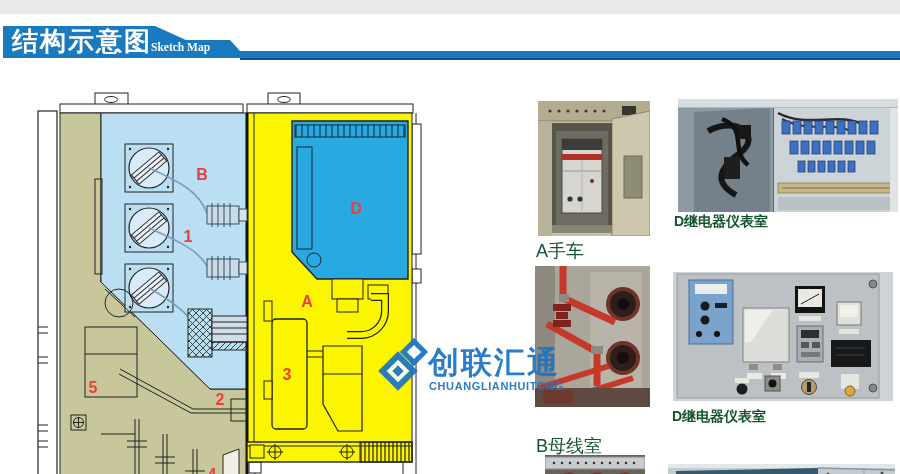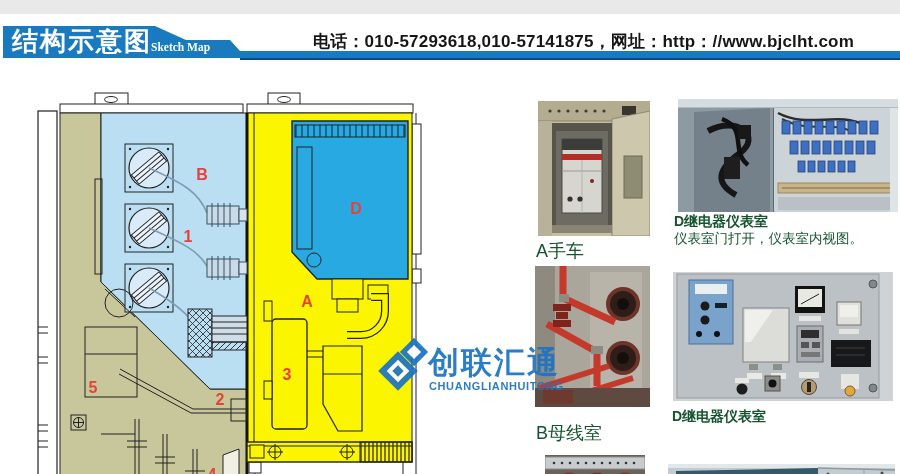--- a/index.html
+++ b/index.html
@@ -28,21 +28,20 @@
 <body>
 
 <div class="page">
 
   <svg class="abs" style="left:0;top:0;width:900px;height:50px">
     <polygon points="3,12 155,12 186,26 230,26 240,37 900,37 900,44 3,44" fill="#1a7abf"></polygon>
     <rect x="240" y="44" width="660" height="2" fill="#0c4d7d"></rect>
     <text x="12" y="36" class="banner-cn">结构示意图</text>
     <text x="151" y="37" class="banner-en">Sketch Map</text>
   </svg>
-  <div class="abs contact">电话：010-57293618,010-57141875，网址：http：//www.bjclht.com</div>
 
   <svg class="abs" style="left:35px;top:75px;width:390px;height:399px" viewBox="0 0 390 399">
     <defs>
       <pattern id="vh" width="6" height="12" patternUnits="userSpaceOnUse">
         <line x1="3" y1="0" x2="3" y2="12" stroke="#123a52" stroke-width="1.2"></line>
       </pattern>
       <pattern id="vh2" width="4" height="20" patternUnits="userSpaceOnUse">
         <line x1="2" y1="0" x2="2" y2="20" stroke="#222" stroke-width="1.2"></line>
       </pattern>
       <pattern id="xh" width="7" height="7" patternUnits="userSpaceOnUse">
@@ -307,21 +306,20 @@
         <rect x="160" y="62" width="7" height="11"></rect>
           <rect x="170" y="62" width="7" height="11"></rect>
       </g>
       <rect x="100" y="84" width="116" height="10" fill="#c8b488" stroke="#9b8a60"></rect>
       <line x1="104" y1="89" x2="212" y2="89" stroke="#7d6e48"></line>
       <rect x="100" y="98" width="116" height="13" fill="#b9c0c6"></rect>
     </g>
     <rect x="212" y="9" width="8" height="104" fill="#dfe4e7"></rect>
   </svg>
   <div class="abs caption cap-bold" style="left:674px;top:199px">D继电器仪表室</div>
-  <div class="abs caption cap-sub" style="left:674px;top:216px">仪表室门打开，仪表室内视图。</div>
 
   <svg class="abs" style="left:535px;top:252px;width:115px;height:141px" viewBox="0 0 115 141">
     <rect width="115" height="141" fill="#aaa69c"></rect>
     <rect x="0" y="0" width="20" height="141" fill="#8e8a80"></rect>
     <rect x="55" y="6" width="52" height="124" fill="#b8b4aa"></rect>
     <g>
       <circle cx="88" cy="38" r="15" fill="#2e1d18" stroke="#6e342a" stroke-width="4"></circle>
       <circle cx="88" cy="38" r="6" fill="#140f0d"></circle>
       <circle cx="88" cy="92" r="15" fill="#2e1d18" stroke="#6e342a" stroke-width="4"></circle>
       <circle cx="88" cy="92" r="6" fill="#140f0d"></circle>
@@ -337,21 +335,21 @@
         <rect x="56" y="80" width="12" height="8"></rect>
     </g>
     <g fill="#7e241c">
       <rect x="18" y="38" width="18" height="7"></rect>
         <rect x="21" y="46" width="12" height="7"></rect>
       <rect x="18" y="54" width="18" height="7"></rect>
     </g>
     <rect x="0" y="122" width="115" height="19" fill="#5f4a42"></rect>
     <rect x="8" y="124" width="30" height="14" fill="#6e3a30"></rect>
   </svg>
-  <div class="abs caption cap-plain" style="left:536px;top:407px">B母线室</div>
+  <div class="abs caption cap-plain" style="left:536px;top:420px">B母线室</div>
 
   <svg class="abs" style="left:673px;top:258px;width:220px;height:129px" viewBox="0 0 220 129">
     <rect width="220" height="129" fill="#cfd3d6"></rect>
     <rect x="4" y="2" width="202" height="124" fill="#bcc1c5" stroke="#969ba0"></rect>
     <g>
       <rect x="16" y="8" width="44" height="64" fill="#7aa3cc" stroke="#4d6f94"></rect>
       <rect x="22" y="12" width="32" height="10" fill="#e8eef2"></rect>
       <circle cx="32" cy="34" r="4.5" fill="#1a1a1a"></circle>
       <rect x="42" y="31" width="12" height="5" fill="#14202c"></rect>
       <circle cx="32" cy="48" r="4.5" fill="#1a1a1a"></circle>

